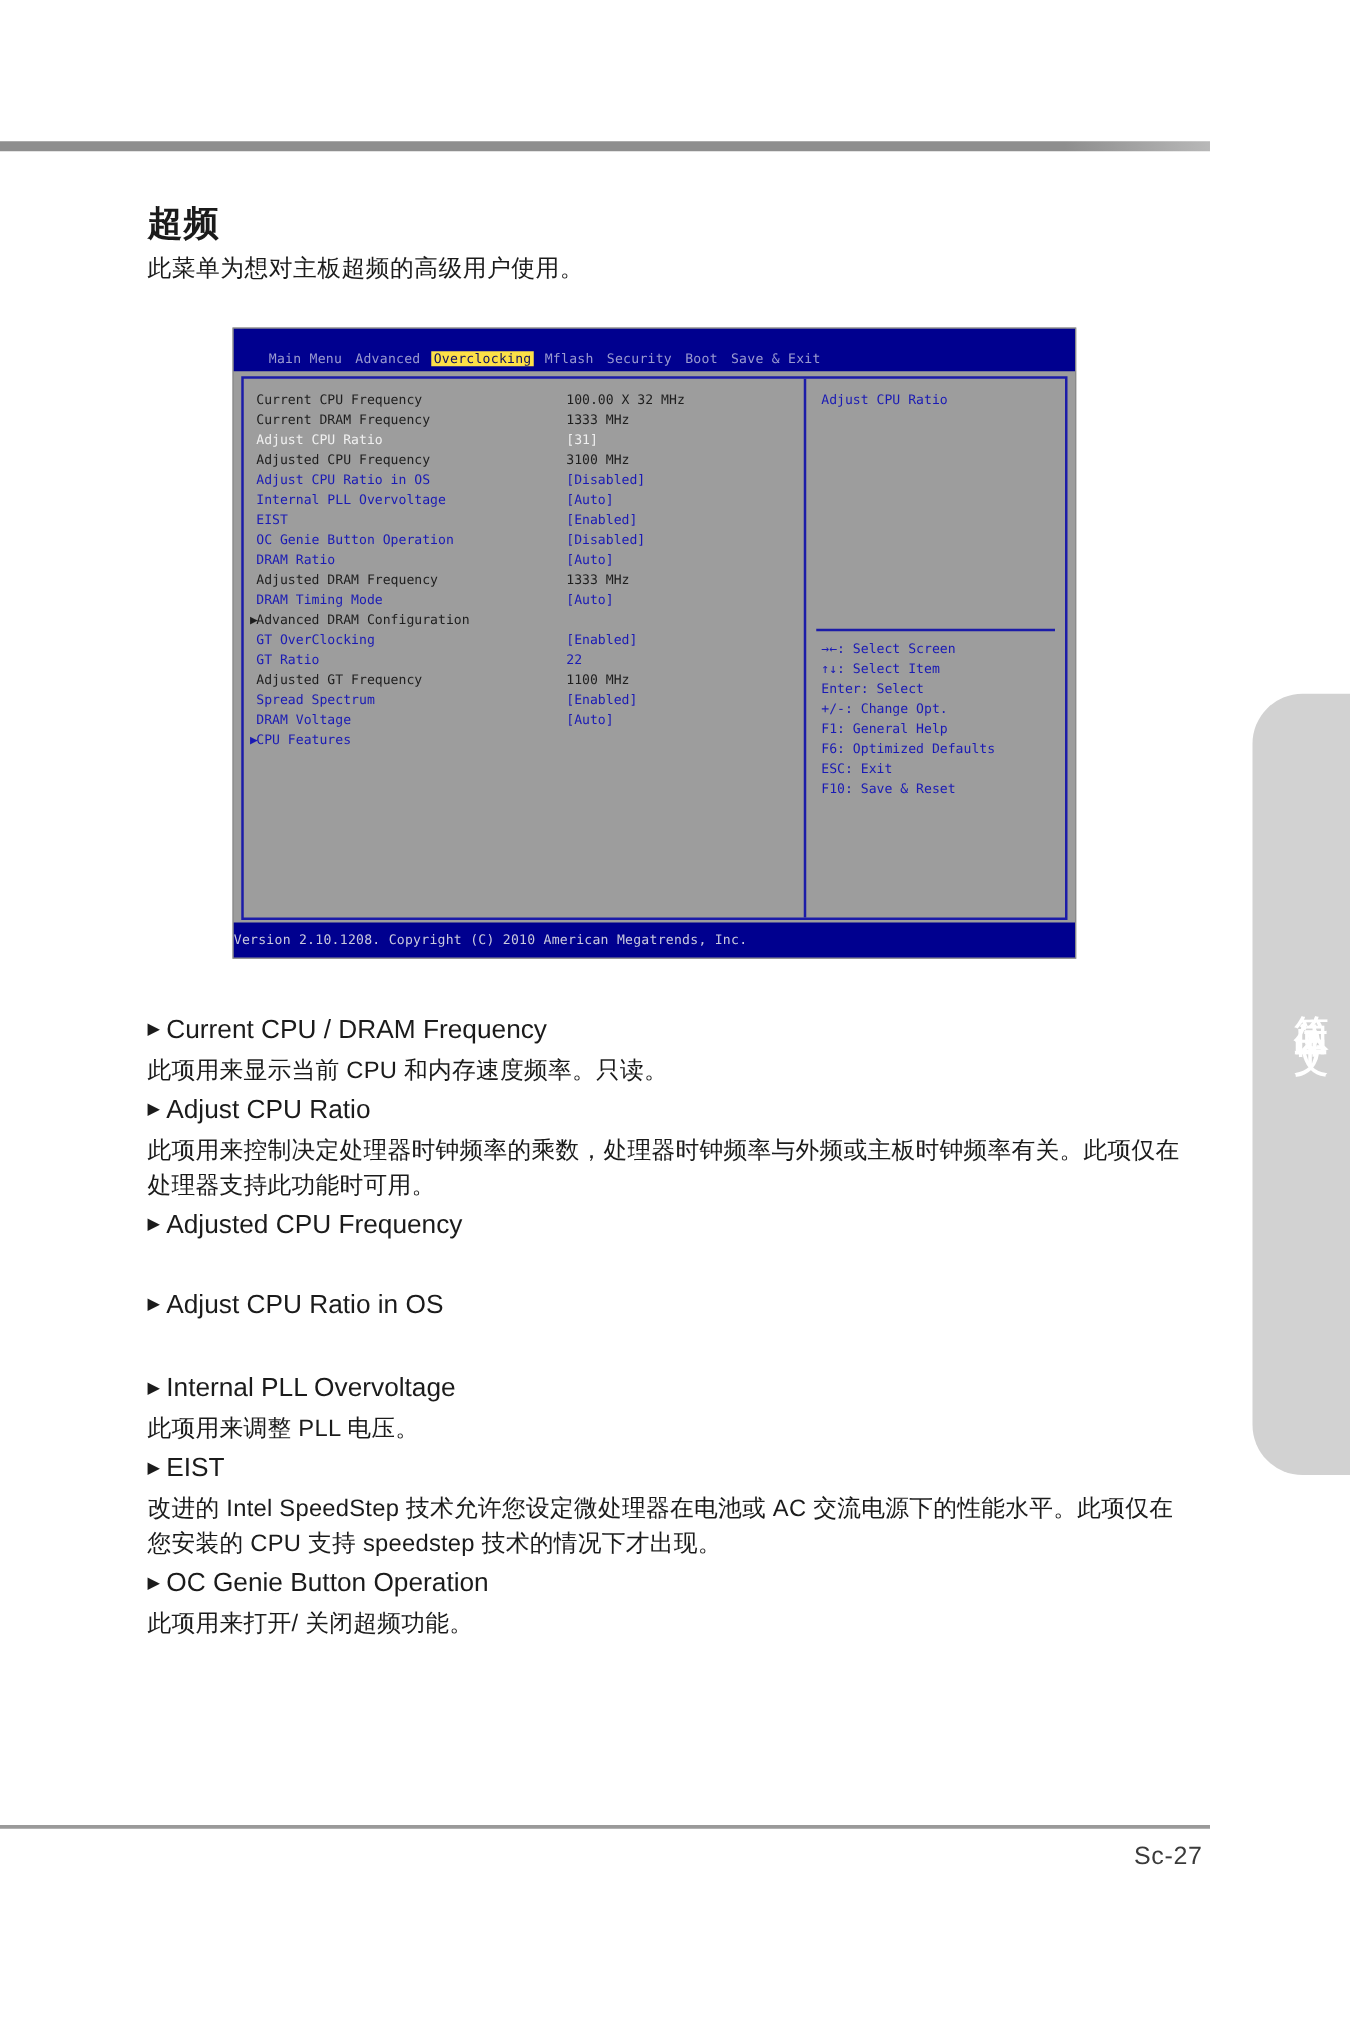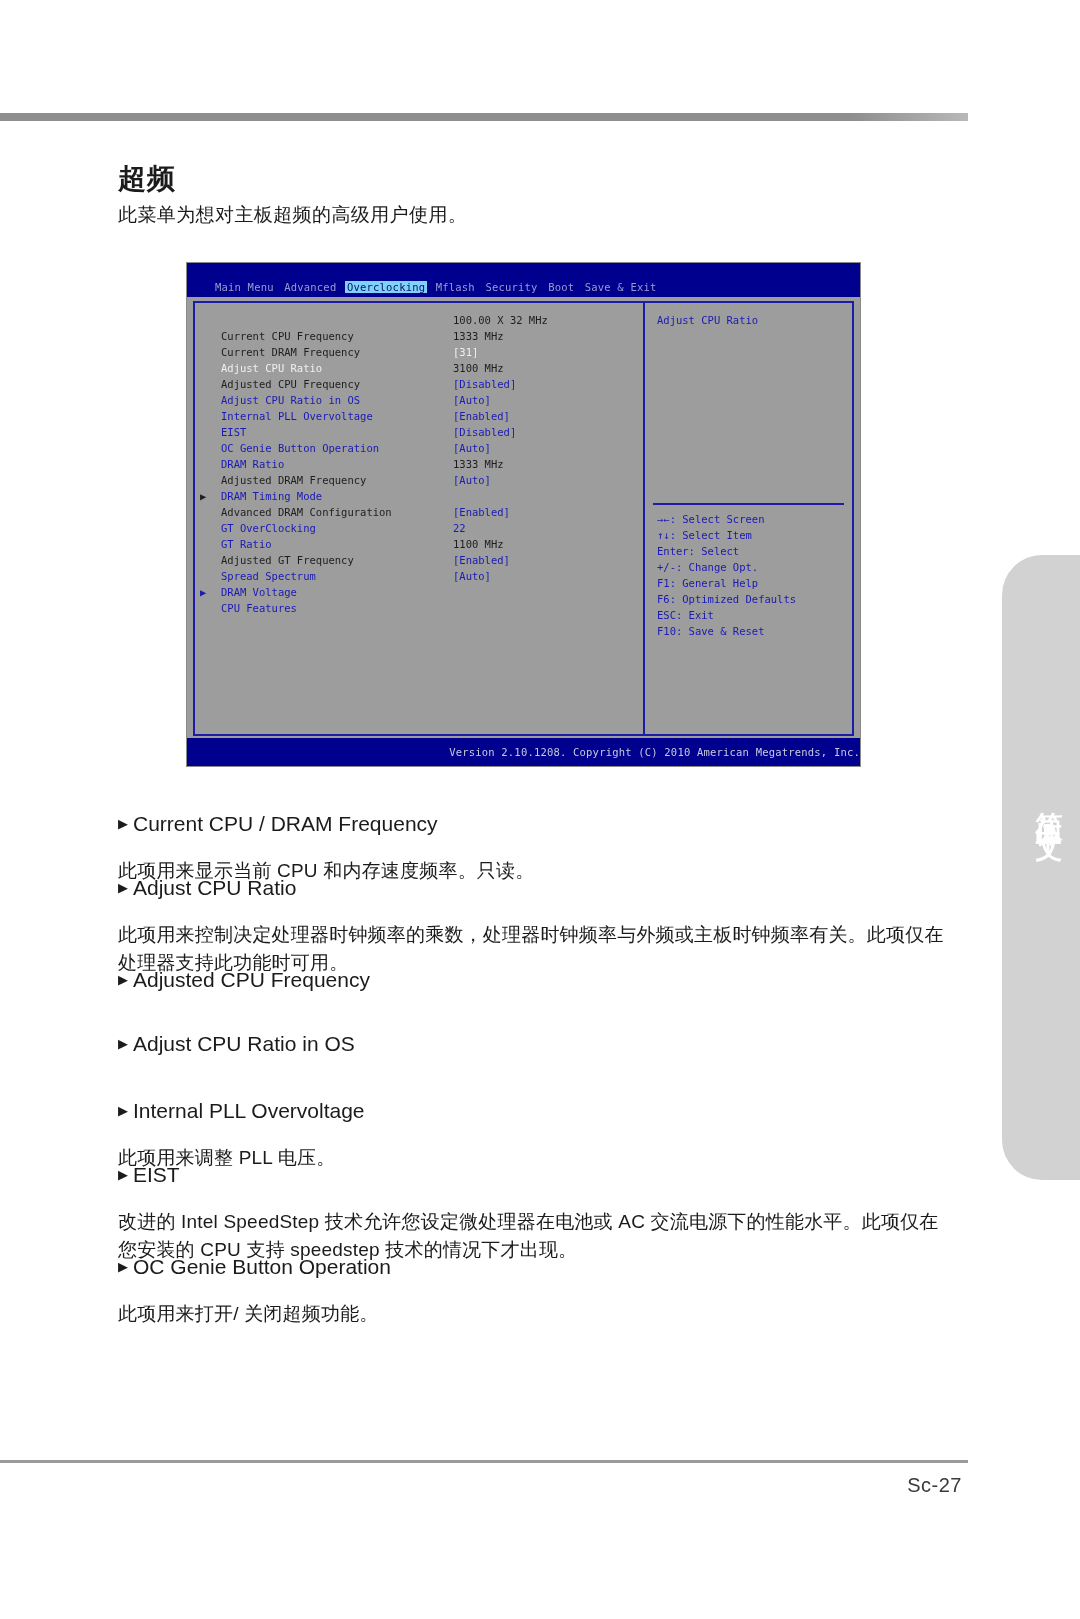--- a/index.html
+++ b/index.html
@@ -54,21 +54,21 @@
   .item { position:absolute; left:118px; width:826px; }
   .item-head {
     font-size:21px; color:#1b1b1b; letter-spacing:0px;
     white-space:nowrap;
   }
   .item-head .bullet {
     display:inline-block; margin-right:5px;
     font-size:13px; position:relative; top:-3px; color:#1b1b1b;
   }
   .item-body {
-    font-size:19px; color:#1b1b1b; line-height:28px; margin-top:21px;
+    font-size:19px; color:#1b1b1b; line-height:28px; margin-top:7px;
     letter-spacing:.2px;
   }
 
   
   .bios {
     position:absolute; left:186px; top:262px; width:675px; height:505px;
     background:#9d9d9d;
     font-family:"DejaVu Sans Mono", monospace;
     font-size:10.5px;
     box-sizing:border-box;
@@ -81,57 +81,57 @@
   .bios-title {
     position:absolute; left:0; right:0; top:3px;
     text-align:center; color:#e2e2ee; font-size:10.5px; letter-spacing:.2px;
   }
   .bios-menu {
     position:absolute; left:26px; top:18px;
     color:#9a9ad0; font-size:10.5px; letter-spacing:.2px; white-space:nowrap;
   }
   .bios-menu span { padding:0 2px; }
   .bios-menu span.active {
-    background:#7dd3fc; color:#101060;
+    background:#fde047; color:#101060;
   }
   .bios-main {
     position:absolute; left:6px; top:38px; right:6px; bottom:30px;
     border:2px solid #1c1ca8;
     background:#9d9d9d;
     display:flex;
   }
   .bios-left {
     width:448px; border-right:2px solid #1c1ca8; position:relative;
     padding:9px 0 0 0;
   }
   .bios-right { flex:1; position:relative; padding:9px 0 0 0; }
 
   .row { position:relative; height:16px; line-height:16px; padding-left:18px; }
-  .row .label { position:absolute; left:26px; top:0; white-space:nowrap;margin-top:16px; }
+  .row .label { position:absolute; left:10px; top:0; white-space:nowrap; }
   .row .value { position:absolute; left:258px; top:0; white-space:nowrap; }
   .row .arrow { position:absolute; left:5px; top:0; }
 
   .c-grey  { color:#1e1e1e; }      
   .c-blue  { color:#1a1ab4; }      
   .c-white { color:#f0f0f0; }      
 
   .help-text { padding-left:12px; color:#1a1ab4; line-height:16px; }
   .help-sep {
     position:absolute; left:8px; right:8px; top:200px;
     border-top:2px solid #1c1ca8;
   }
   .help-keys {
     position:absolute; left:12px; top:208px; color:#1a1ab4; line-height:16px;
   }
   .help-keys div { height:16px; white-space:nowrap; }
 
   .bios-footerbar {
     position:absolute; left:0; right:0; bottom:0; height:28px;
     background:#00008f; color:#c9c9dd;
-    text-align:right; font-size:10.5px; line-height:28px; letter-spacing:.2px;
+    text-align:left; font-size:10.5px; line-height:28px; letter-spacing:.2px;
   }
 </style>
 </head>
 <body>
 
 <div class="top-rule"></div>
 <div class="bottom-rule"></div>
 
 <div class="lang-tab"></div>
 <div class="lang-tab-text">简体中文</div>

